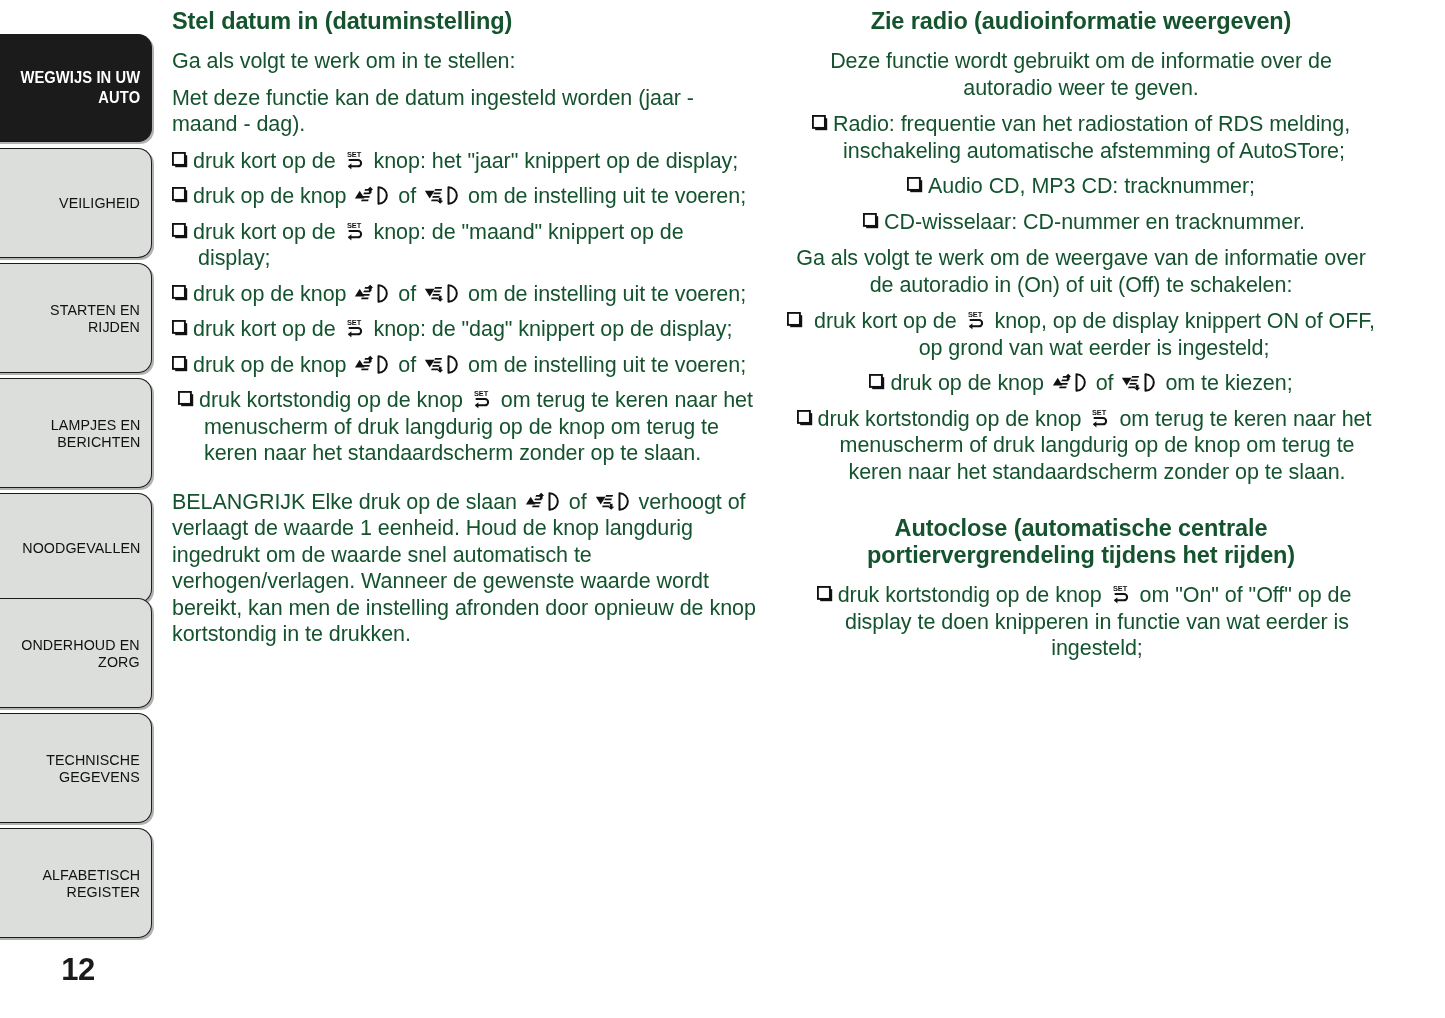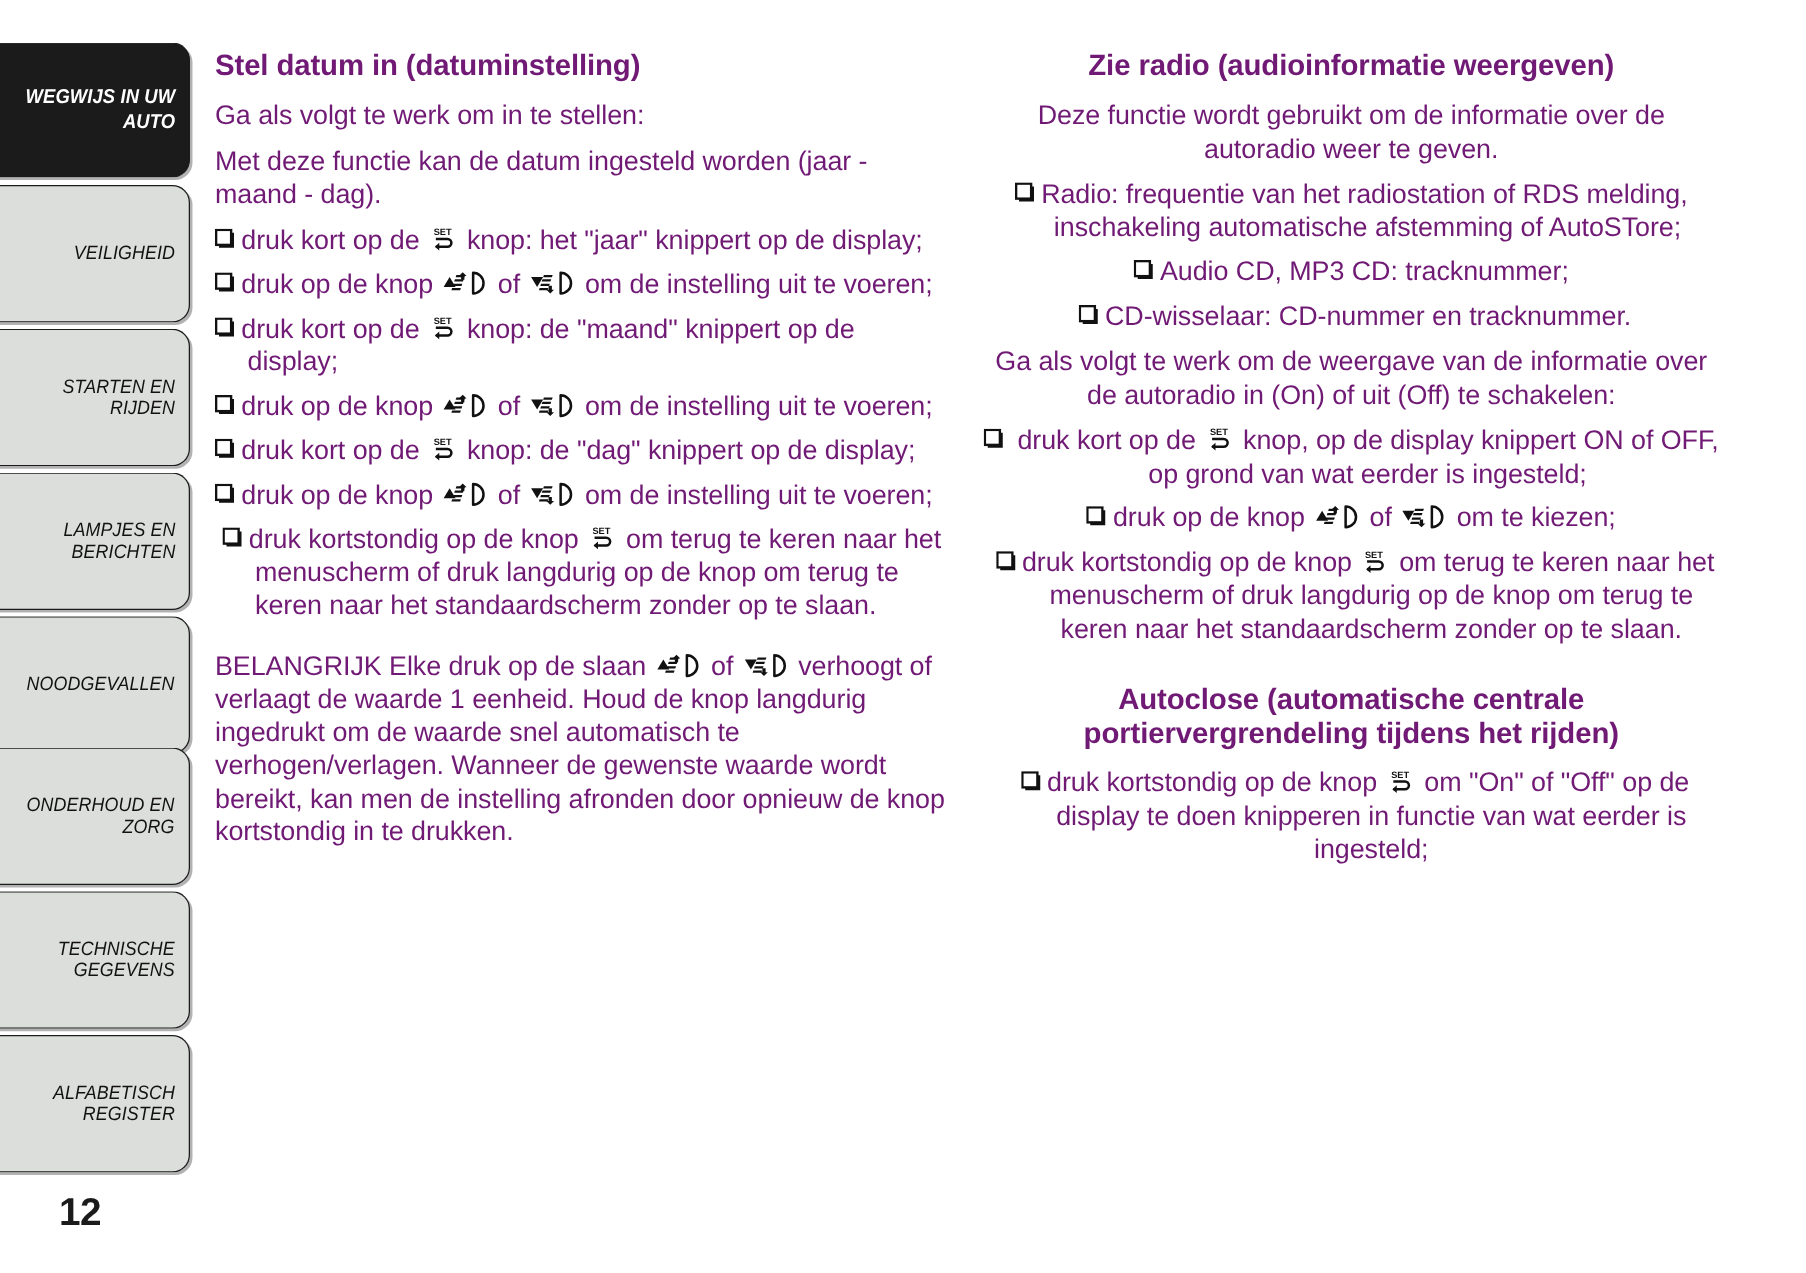--- a/index.html
+++ b/index.html
@@ -15,21 +15,20 @@
     overflow: hidden;
   }
 
   
   #sidebar {
     position: absolute;
     left: 0;
     top: 0;
     width: 120px;
     height: 1018px;
-    font-style: italic;
   }
   .tab {
     position: absolute;
     left: -14px;
     width: 166px;
     box-sizing: border-box;
     border-radius: 0 14px 14px 0;
     background: #dcdedb;
     border: 1.5px solid #1b1b1b;
     border-left: none;
@@ -56,35 +55,35 @@
   }
   .tab.active .tab-label {
     color: #ffffff;
     font-weight: bold;
     font-size: 16px;
     line-height: 20px;
   }
 
   #page-number {
     position: absolute;
-    left: 64px;
+    left: 78px;
     top: 952px;
     transform: translateX(-50%);
     font-size: 31px;
     font-weight: bold;
     color: #1b1b1b;
     letter-spacing: -0.5px;
     font-family: "Liberation Sans", sans-serif;
   }
 
   
   .column {
     position: absolute;
-    top: 39px;
-    color: #701a75;
+    top: 8px;
+    color: #14532d;
   }
   #col-left  { left: 172px; width: 586px; }
   #col-right { left: 786px; width: 590px; text-align: center; }
 
   h2.heading {
     font-size: 23.5px;
     font-weight: bold;
     line-height: 27px;
     margin: 0 0 13px 0;
     letter-spacing: -0.1px;

